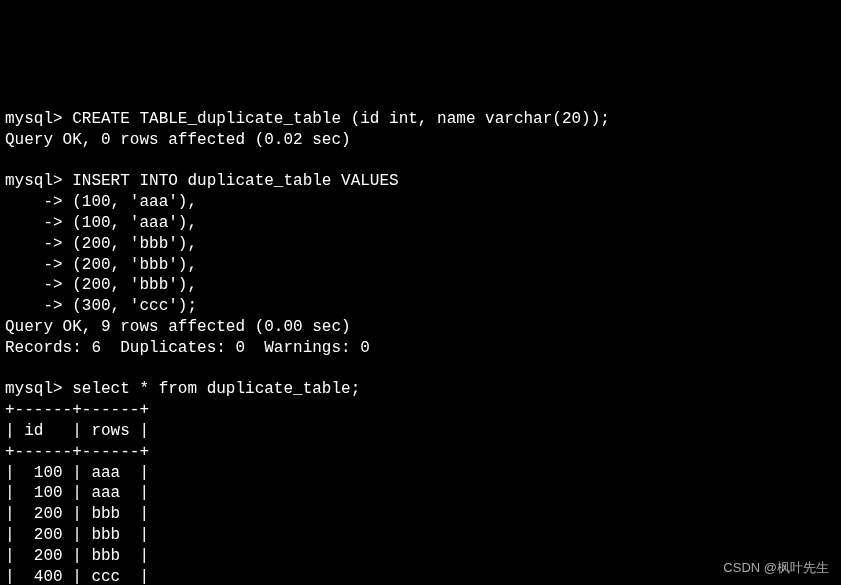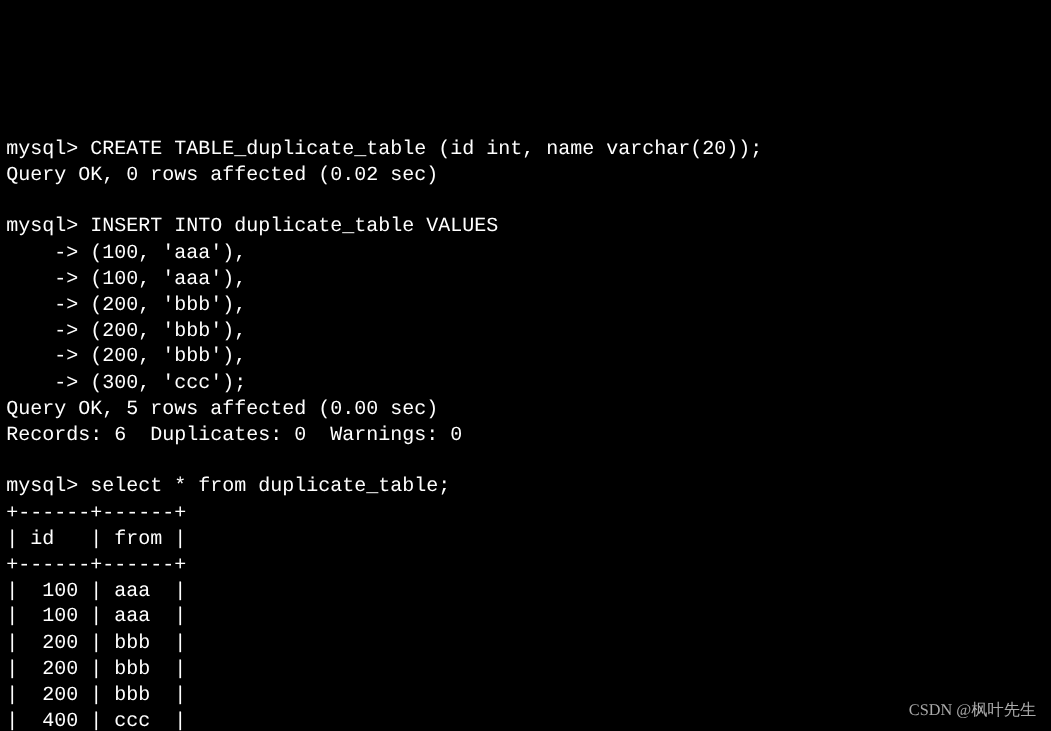--- a/index.html
+++ b/index.html
@@ -22,46 +22,46 @@
     }
     .terminal {
       white-space: pre;
     }
     .watermark {
       position: absolute;
       bottom: 8px;
       right: 12px;
       color: #aaaaaa;
       font-size: 13px;
-      font-family: Liberation Serif, serif;
+      font-family: Liberation Sans, sans-serif;
       white-space: normal;
     }
   </style>
 </head>
 <body>
 
 
 
 <div class="terminal">
 <span>mysql&gt; CREATE TABLE_duplicate_table (id int, name varchar(20));</span>
 <span>Query OK, 0 rows affected (0.02 sec)</span>
 <span></span>
 <span>mysql&gt; INSERT INTO duplicate_table VALUES</span>
 <span>    -&gt; (100, 'aaa'),</span>
 <span>    -&gt; (100, 'aaa'),</span>
 <span>    -&gt; (200, 'bbb'),</span>
 <span>    -&gt; (200, 'bbb'),</span>
 <span>    -&gt; (200, 'bbb'),</span>
 <span>    -&gt; (300, 'ccc');</span>
-<span>Query OK, 5 rows affected (0.00 sec)</span>
+<span>Query OK, 9 rows affected (0.00 sec)</span>
 <span>Records: 6  Duplicates: 0  Warnings: 0</span>
 <span></span>
 <span>mysql&gt; select * from duplicate_table;</span>
 <span>+------+------+</span>
-<span>| id   | from |</span>
+<span>| id   | rows |</span>
 <span>+------+------+</span>
 <span>|  100 | aaa  |</span>
 <span>|  100 | aaa  |</span>
 <span>|  200 | bbb  |</span>
 <span>|  200 | bbb  |</span>
 <span>|  200 | bbb  |</span>
 <span>|  400 | ccc  |</span>
 
 
 </div>

